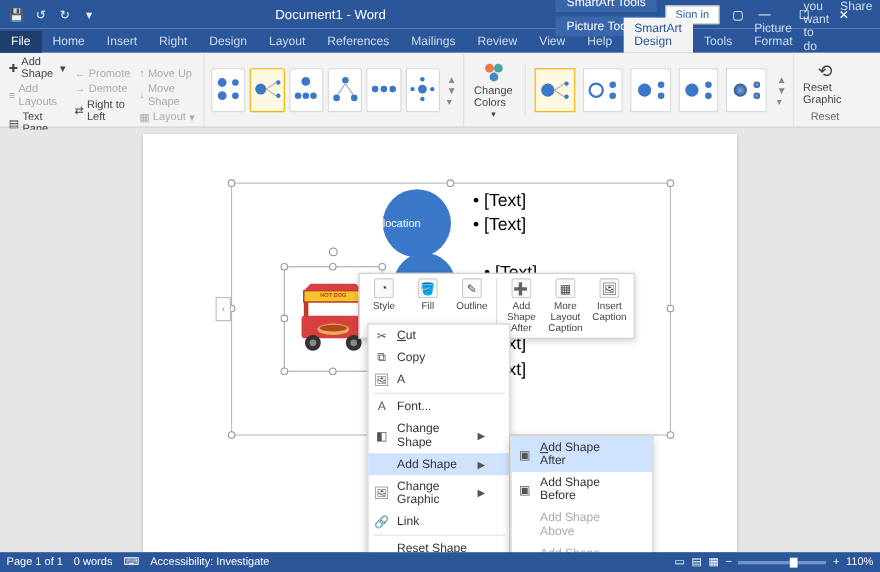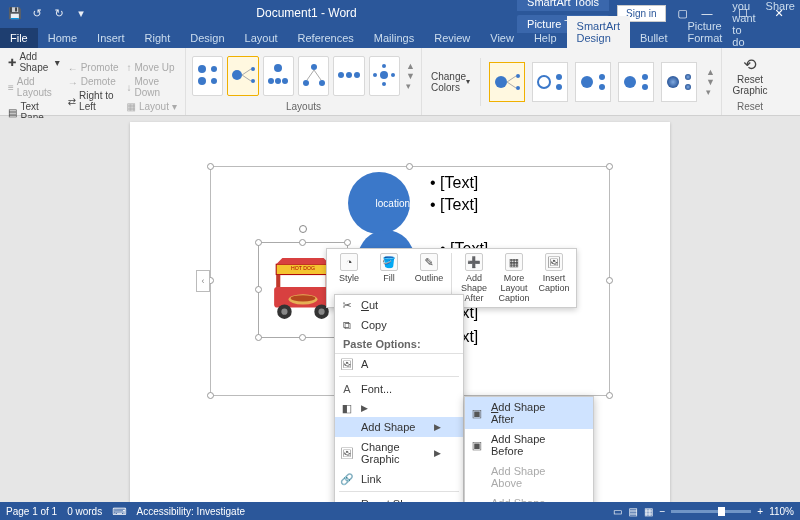--- a/index.html
+++ b/index.html
@@ -5,21 +5,21 @@
   * { box-sizing: border-box; margin: 0; padding: 0; font-family: "Segoe UI", Arial, sans-serif; }
   body { background: #e6e6e6; width: 800px; height: 520px; overflow: hidden; position: relative; font-size: 11px; color: #444; }
 
   
   .titlebar { background: #2b579a; height: 26px; display: flex; align-items: center; color: #fff; }
   .qat { display: flex; align-items: center; gap: 8px; padding: 0 8px; }
   .qat .ico { width: 14px; height: 14px; display:flex; align-items:center; justify-content:center; font-size:11px; opacity:.9;}
   .title-center { flex:1; text-align:center; font-size:12px; }
   .tool-tabs { display:flex; gap:4px; margin-right:8px;flex-direction:column; }
   .tool-tab { background:#3a67ac; padding:3px 10px; font-size:11px; border-radius:2px 2px 0 0;}
-  .win-ctrls { display:flex; align-items:center; gap:2px; padding-right:4px;}
+  .win-ctrls { display:flex; align-items:center; gap:2px; padding-right:16px;}
   .signin { background:#fff; color:#2b579a; font-size:10px; padding:2px 8px; border:1px solid #ccc; margin-right:10px;}
   .win-btn { width:34px; height:26px; display:flex; align-items:center; justify-content:center; font-size:11px;}
 
   
   .menubar { background:#2b579a; height:22px; display:flex; align-items:flex-end; color:#cde; }
   .menubar .tab { padding:4px 10px 4px; font-size:11px; cursor:default;margin-top:30px; }
   .menubar .tab.file { background:#1e3e70; color:#fff; }
   .menubar .tab.active { background:#f3f3f3; color:#2b579a; }
   .menubar .right { margin-left:auto; display:flex; align-items:center; padding-right:8px; gap:10px;}
   .menubar .right span{font-size:11px;}
@@ -28,33 +28,33 @@
   .ribbon { background:#f3f3f3; height:68px; border-bottom:1px solid #d0d0d0; display:flex; }
   .group { border-right:1px solid #e0e0e0; padding:2px 6px; display:flex; flex-direction:column; justify-content:space-between;}
   .group-body { flex:1; display:flex; align-items:center; gap:4px;}
   .group-label { text-align:center; font-size:10px; color:#666; padding-bottom:1px;}
   .btn-s { font-size:10px; color:#444; padding:1px 2px; display:flex; align-items:center; gap:3px;}
   .btn-s.d{color:#aaa;}
   .col{display:flex;flex-direction:column;gap:1px;}
   .lay-box{width:34px;height:40px;border:1px solid #d8d8d8;background:#fff;display:flex;align-items:center;justify-content:center;border-radius:2px;}
   .lay-box.sel{border:1px solid #f0b000;background:#fff8e0;}
   .lay-svg{width:28px;height:30px;}
-  .change-colors{width:44px;display:flex;flex-direction:row;align-items:center;font-size:10px;color:#444;border:1px solid transparent;padding:2px;}
+  .change-colors{width:44px;display:flex;flex-direction:column;align-items:center;font-size:10px;color:#444;border:1px solid transparent;padding:2px;justify-content:center;}
   .style-box{width:40px;height:40px;border:1px solid #d8d8d8;background:#fff;margin-right:3px;display:flex;align-items:center;justify-content:center;}
   .style-box.sel{border:1px solid #f0b000;background:#fff8e0;}
   .reset-grp{width:40px;display:flex;flex-direction:column;align-items:center;font-size:10px;}
 
   
   .workspace{position:absolute;top:118px;left:0;right:0;bottom:18px;background:#e6e6e6;display:flex;justify-content:center;}
   .page{background:#fff;width:540px;height:380px;margin-top:4px;box-shadow:0 1px 3px rgba(0,0,0,.2);position:relative;}
   .sel-box{position:absolute;border:1px solid #bbb;}
   .h{width:7px;height:7px;background:#fff;border:1px solid #999;border-radius:50%;position:absolute;}
   .side-tab{width:14px;height:22px;border:1px solid #bbb;background:#fff;position:absolute;top:50%;transform:translateY(-50%);display:flex;align-items:center;justify-content:center;font-size:9px;color:#888;}
 
-  .circle{width:62px;height:62px;border-radius:50%;background:#3b78c9;display:flex;align-items:center;justify-content:flex-end;color:#fff;font-size:10px;position:absolute;}
+  .circle{width:62px;height:62px;border-radius:50%;background:#3b78c9;display:flex;align-items:center;justify-content:flex-start;color:#fff;font-size:10px;position:absolute;}
   .bul{position:absolute;font-size:16px;color:#000;}
   .bul::before{content:"• ";}
 
   .mini-toolbar{position:absolute;background:#fff;border:1px solid #ccc;box-shadow:0 2px 6px rgba(0,0,0,.2);display:flex;padding:2px;}
   .mini-btn{width:40px;display:flex;flex-direction:column;align-items:center;font-size:9px;color:#444;padding:2px 3px;gap:2px;}
   .mini-btn .mi{width:18px;height:18px;border:1px solid #ccc;border-radius:2px;background:#fafafa;display:flex;align-items:center;justify-content:center;font-size:11px;}
 
   .ctx{position:absolute;background:#fff;border:1px solid #ccc;box-shadow:0 2px 8px rgba(0,0,0,.25);font-size:11px;color:#333;}
   .ctx .item{padding:4px 22px 4px 26px;position:relative;display:flex;justify-content:space-between;align-items:center;}
   .ctx .item.sel{background:#cfe3ff;}
@@ -108,21 +108,21 @@
   <div class="tab">Insert</div>
   <div class="tab">Right</div>
   <div class="tab">Design</div>
   <div class="tab">Layout</div>
   <div class="tab">References</div>
   <div class="tab">Mailings</div>
   <div class="tab">Review</div>
   <div class="tab">View</div>
   <div class="tab">Help</div>
   <div class="tab active">SmartArt Design</div>
-  <div class="tab">Bullet</div>
+  <div class="tab">Tools</div>
   <div class="tab">Picture Format</div>
   <div class="right">
     <span>💡 <span>Tell me what you want to do</span></span>
     <span>👤 <span>Share</span></span>
   </div>
 </div>
 
 <div class="ribbon">
   <div class="group" style="width:186px">
     <div class="group-body">
@@ -131,21 +131,21 @@
         <div class="btn-s d">≡ <span>Add Layouts</span></div>
         <div class="btn-s">▤ <span>Text Pane</span></div>
       </div>
       <div class="col">
         <div class="btn-s d">← <span>Promote</span></div>
         <div class="btn-s d">→ <span>Demote</span></div>
         <div class="btn-s">⇄ <span>Right to Left</span></div>
       </div>
       <div class="col">
         <div class="btn-s d">↑ <span>Move Up</span></div>
-        <div class="btn-s d">↓ <span>Move Down</span></div>
+        <div class="btn-s d">↓ <span>Move Shape</span></div>
         <div class="btn-s d">▦ <span>Layout</span> ▾</div>
       </div>
     </div>
     <div class="group-label">Create Graphic</div>
   </div>
 
   <div class="group" style="width:236px">
     <div class="group-body" style="flex-wrap:nowrap">
       <div class="lay-box">
           <svg class="lay-svg nd">
@@ -196,21 +196,20 @@
             <circle cx="14" cy="5" r="2"></circle>
             <circle cx="14" cy="23" r="2"></circle>
           </svg>
         </div>
       <div style="display:flex;flex-direction:column;font-size:9px;color:#888;margin-left:2px">
         <span>▲</span>
         <span>▼</span>
         <span>▾</span>
       </div>
     </div>
-    <div class="group-label">Layouts</div>
   </div>
 
   <div class="group" style="width:300px">
     <div class="group-body">
       <div class="change-colors">
         <svg width="22" height="22">
             <circle cx="7" cy="7" r="4" fill="#e74"></circle>
             <circle cx="15" cy="7" r="4" fill="#4a9"></circle>
             <circle cx="11" cy="15" r="4" fill="#48c"></circle>
           </svg>
@@ -266,21 +265,21 @@
         <span>▼</span>
         <span>▾</span>
       </div>
     </div>
   </div>
 
   <div class="group" style="width:56px;border-right:none">
     <div class="group-body" style="justify-content:center">
       <div class="reset-grp">
         <span style="font-size:16px">⟲</span>
-        <span style="text-align:center;line-height:1.1">Reset Graphic</span>
+        <span style="text-align:left;line-height:1.1">Reset Graphic</span>
       </div>
     </div>
     <div class="group-label">Reset</div>
   </div>
 </div>
 
 <div class="workspace">
   <div class="page">
 
     <div class="sel-box" style="left:80px;top:44px;width:400px;height:230px">
@@ -363,32 +362,32 @@
 
     <div class="ctx" style="left:204px;top:172px;width:130px">
       <div class="item">
           <span class="ic">✂</span>
           <span><span class="u">C</span>u<span></span>t</span>
         </div>
       <div class="item">
           <span class="ic">⧉</span>
           <span>Copy</span>
         </div>
-      <div class="label">Paste Options:</div>
       <div class="item">
           <span class="ic">🖼</span>
           <span>A</span>
         </div>
       <div class="sep"></div>
       <div class="item">
           <span class="ic">A</span>
           <span>Font...</span>
         </div>
       <div class="item">
           <span class="ic">◧</span>
+          <span>Change Shape</span>
           <span class="sub-arrow">▶</span>
         </div>
       <div class="item sel">
           <span class="ic"></span>
           <span>Add Shape</span>
           <span class="sub-arrow">▶</span>
         </div>
       <div class="item">
           <span class="ic">🖼</span>
           <span>Change Graphic</span>

